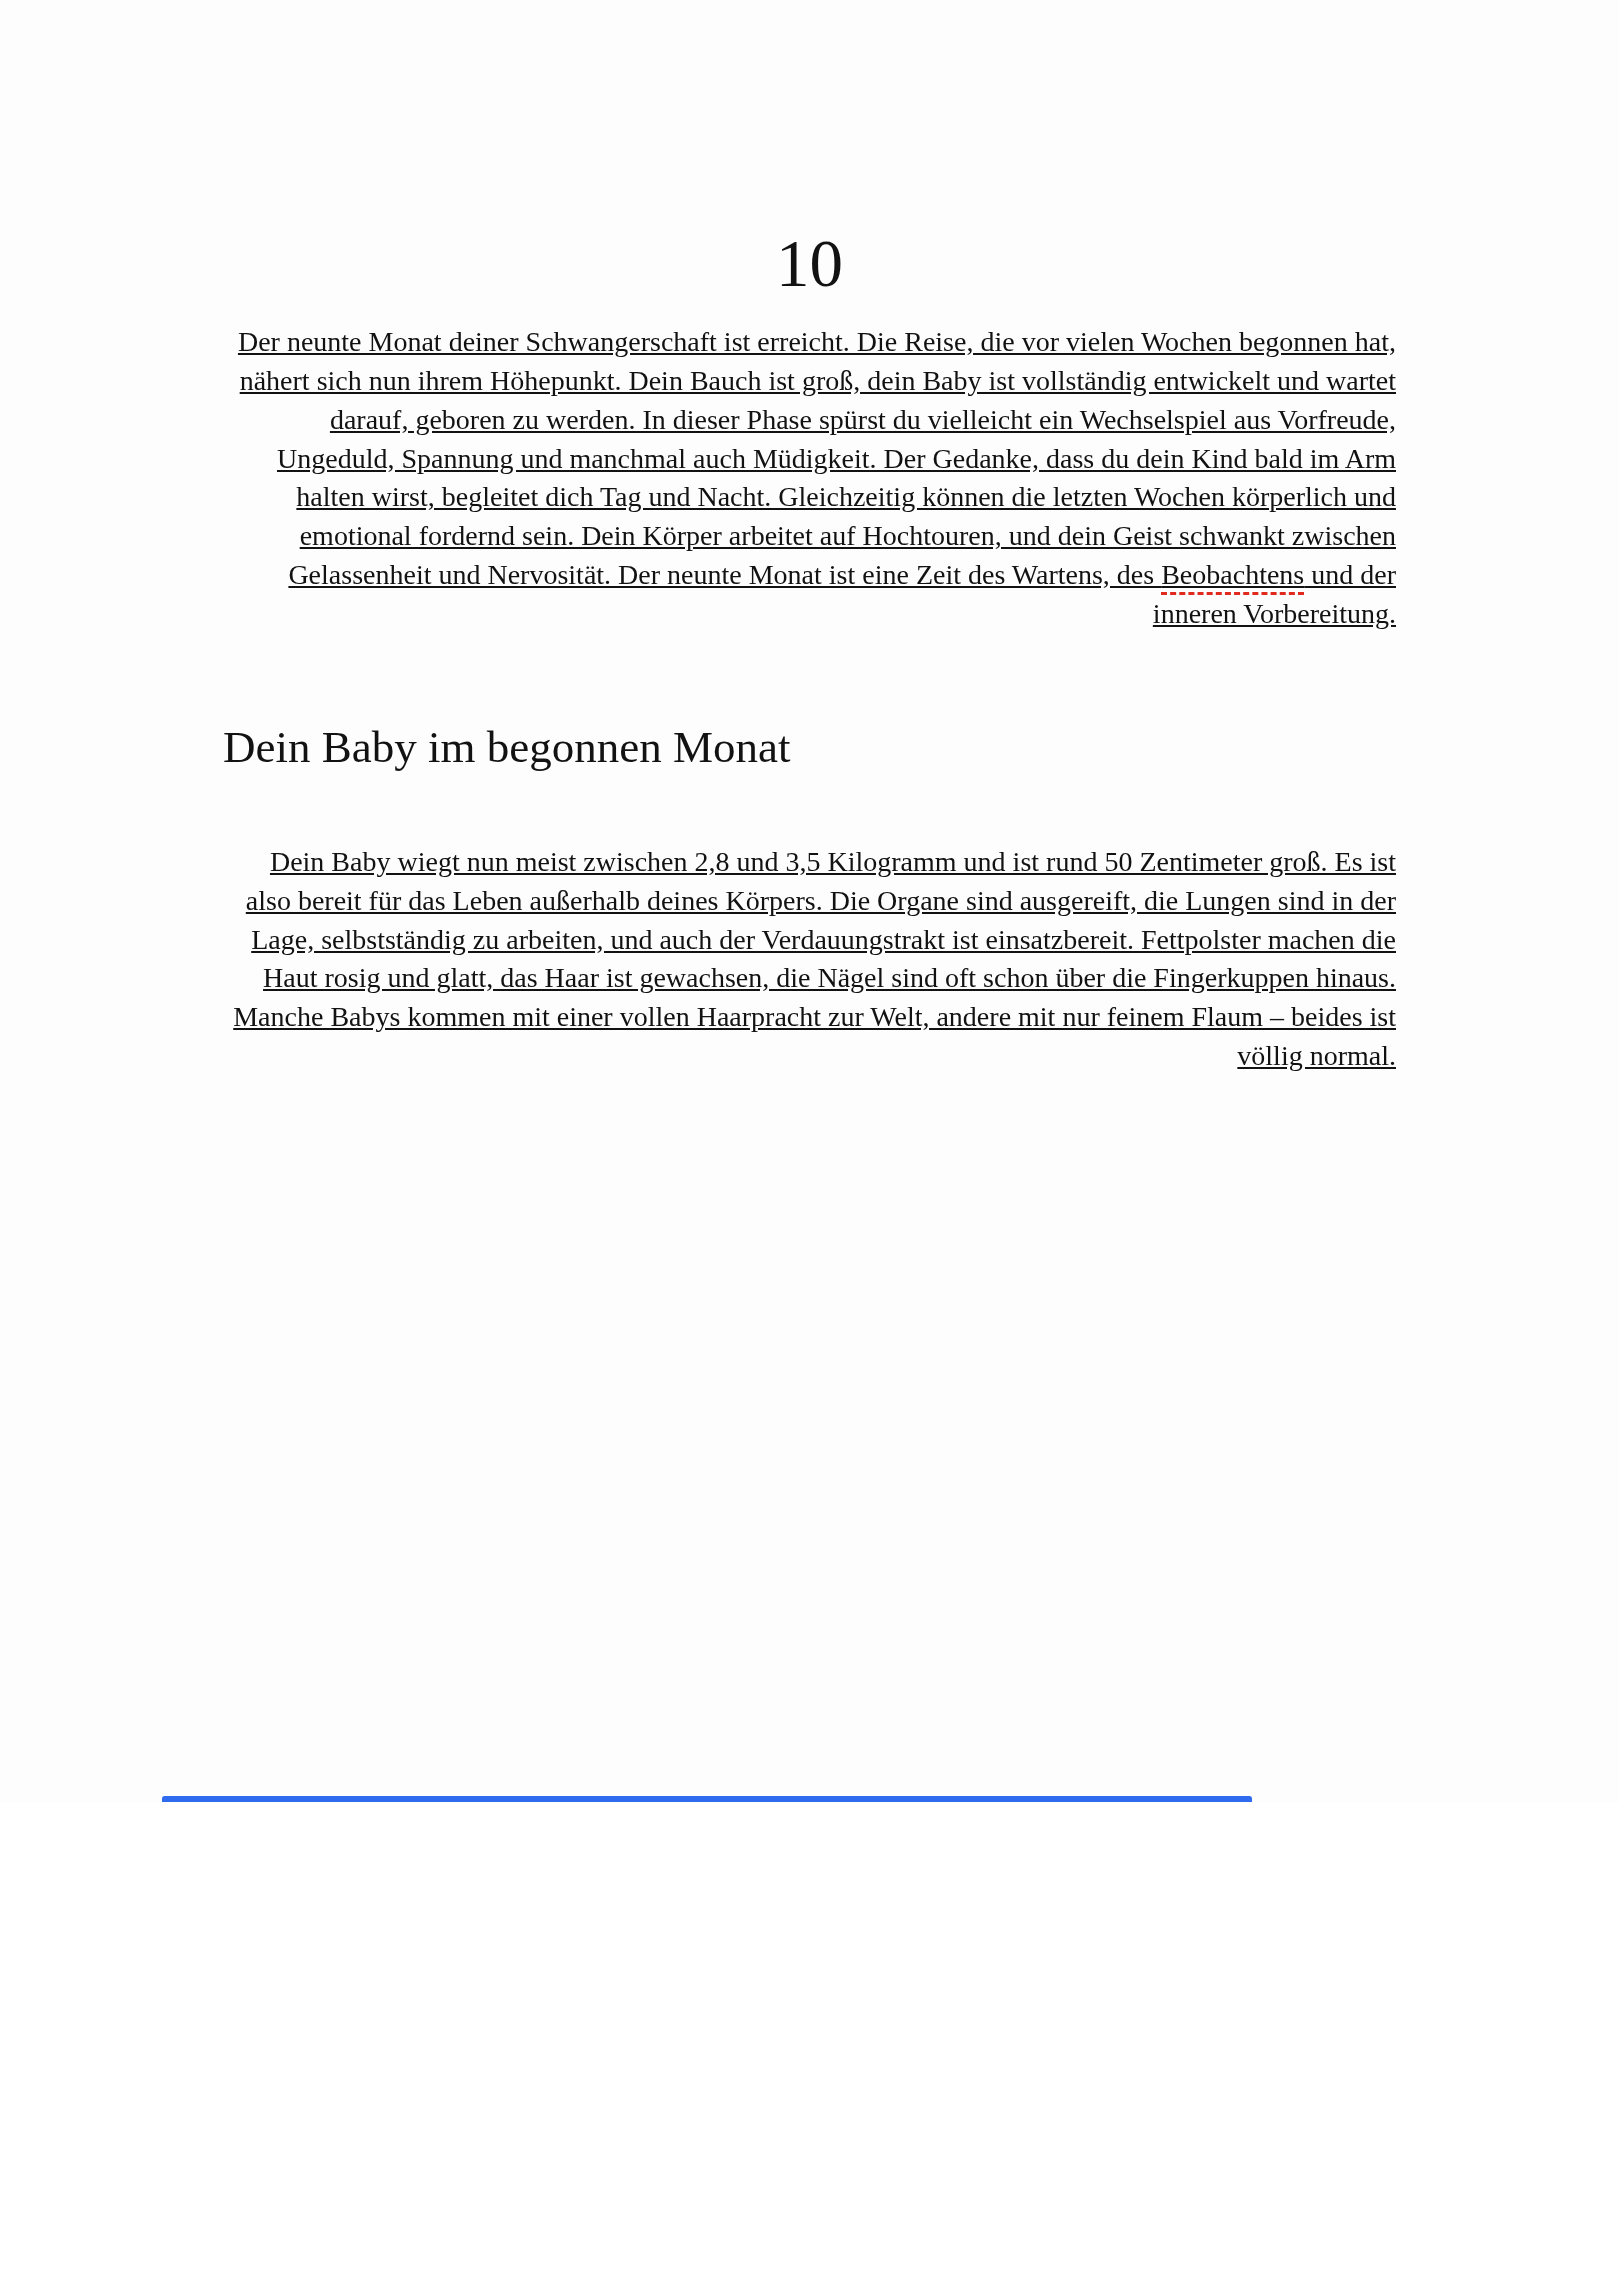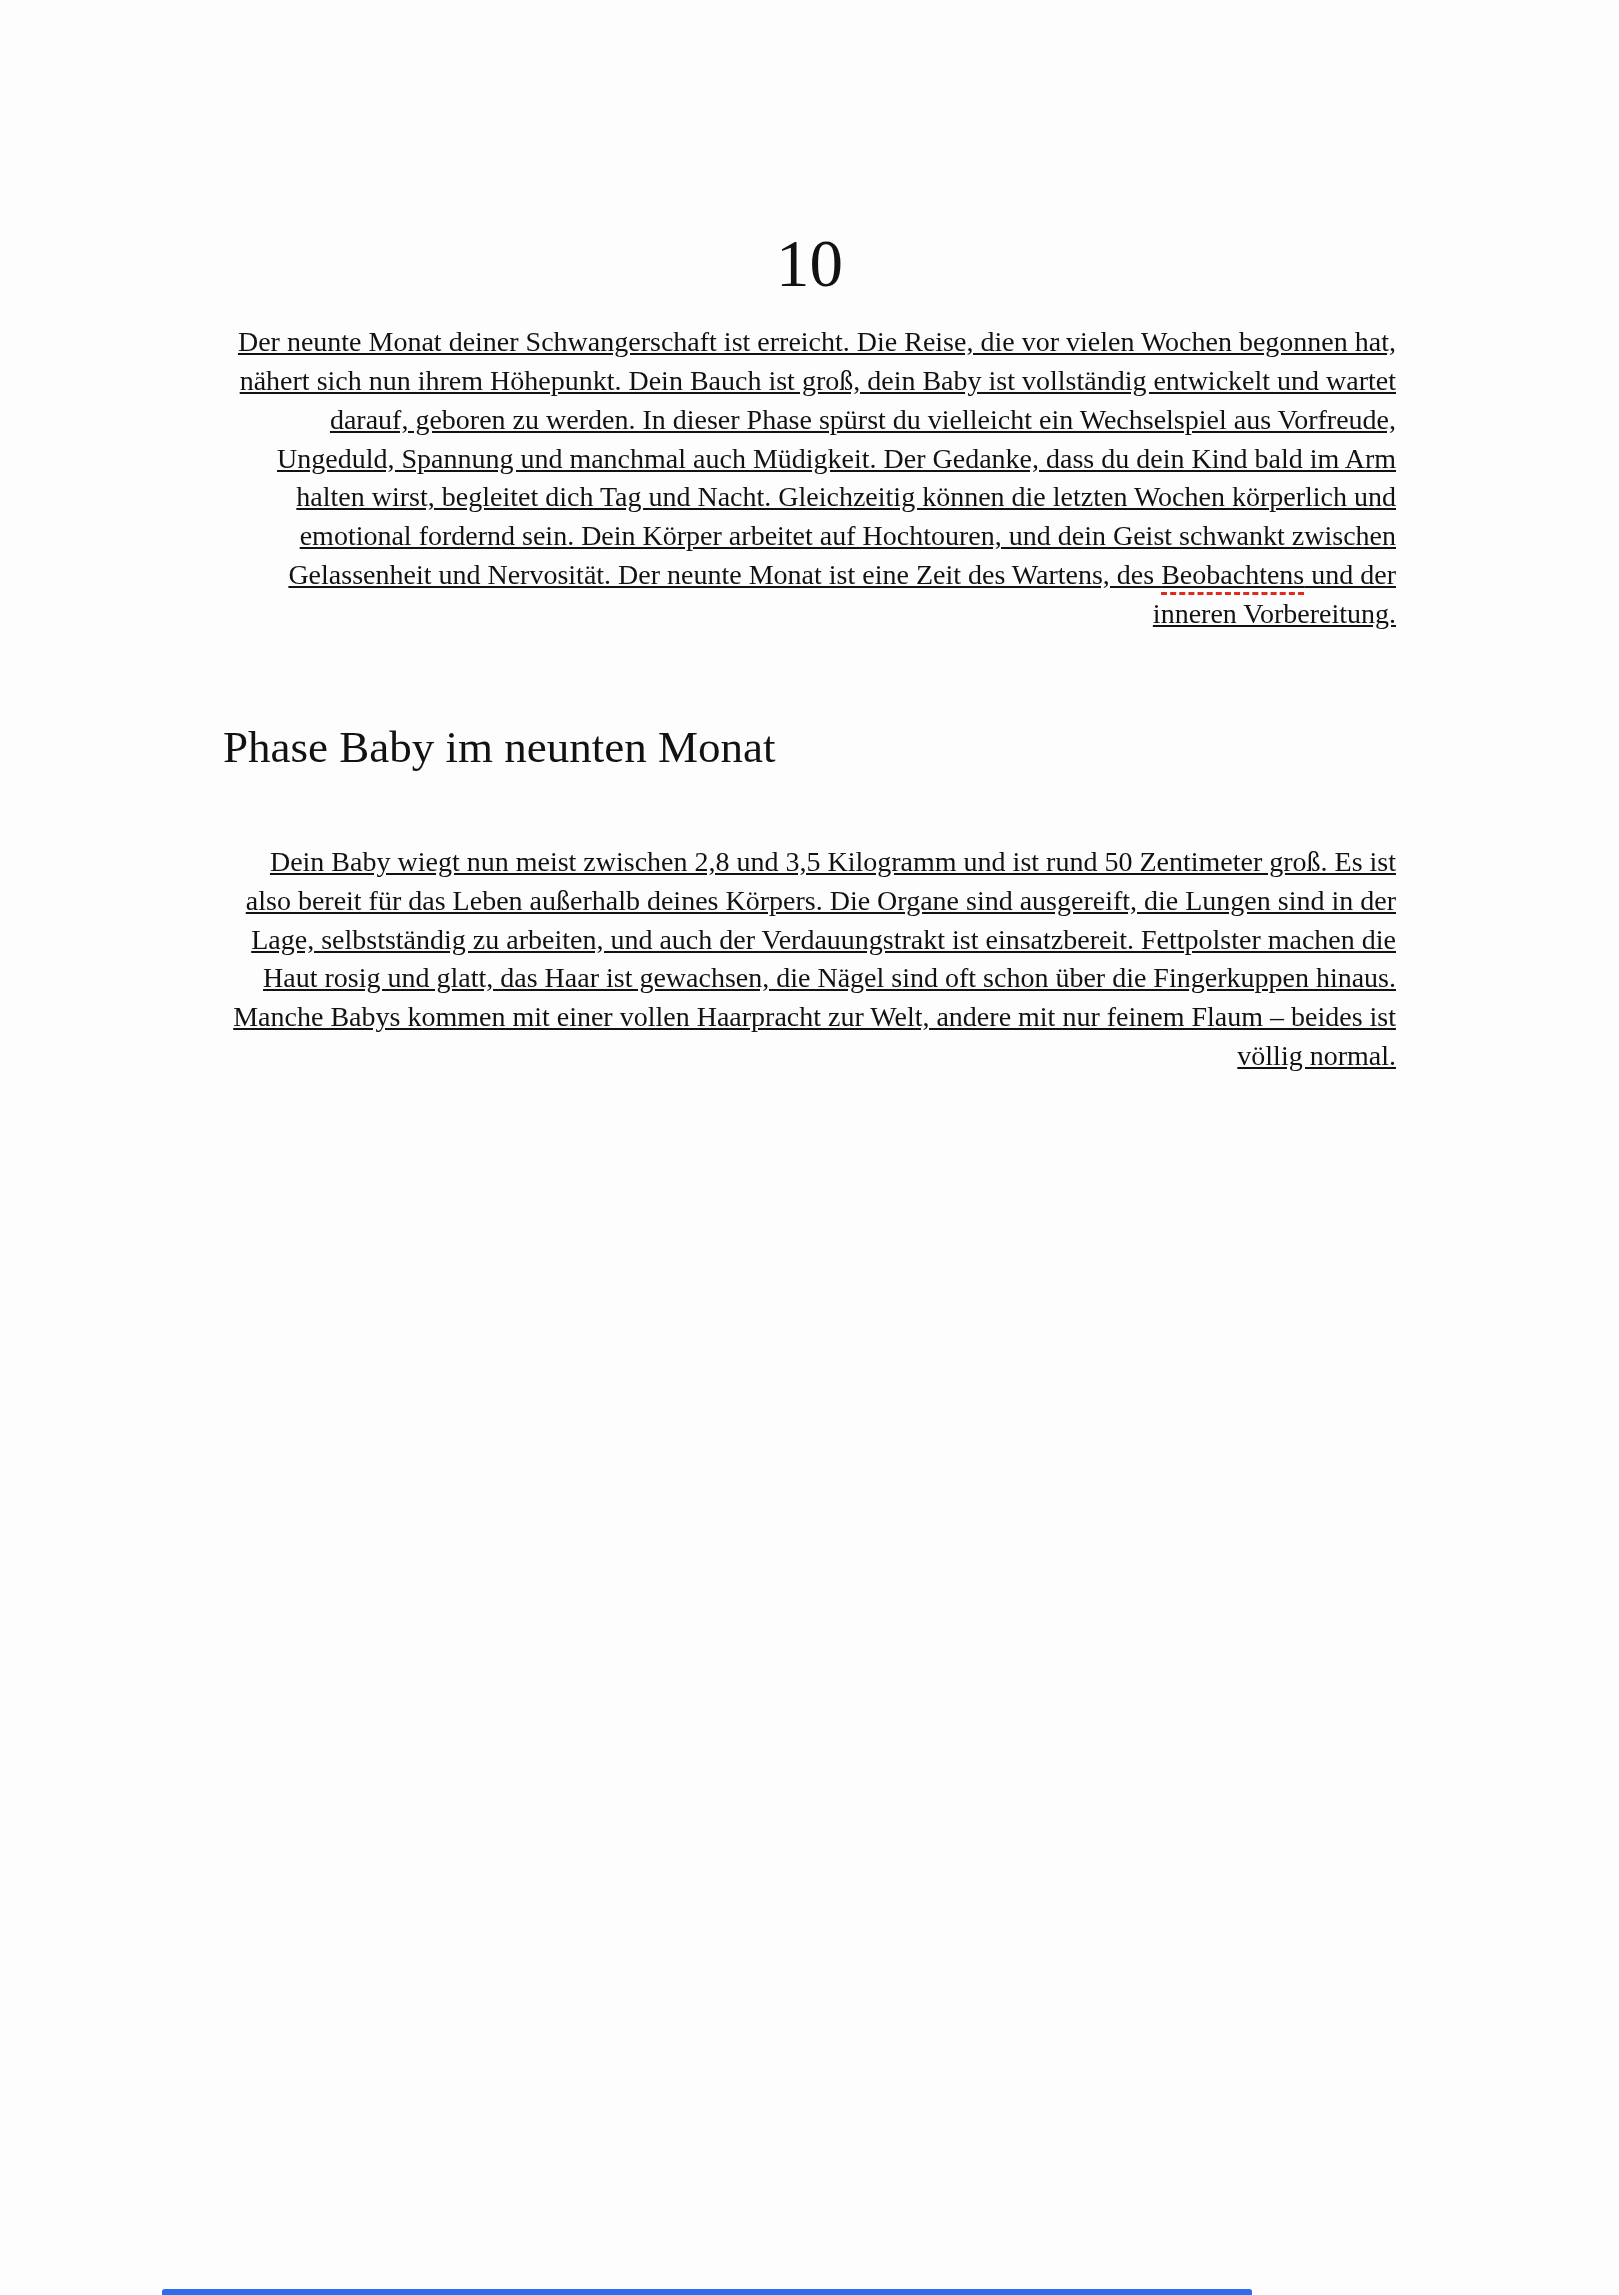--- a/index.html
+++ b/index.html
@@ -5,21 +5,21 @@
   * { margin: 0; padding: 0; box-sizing: border-box; }
 
   html, body {
     width: 1619px;
     background: #ffffff;
   }
 
   .page {
     position: relative;
     width: 1619px;
-    height: 2295px;
+    height: 1802px;
     background: #fdfdfd;
     overflow: hidden;
     font-family: "Liberation Serif", "DejaVu Serif", serif;
     color: #121212;
   }
 
   .content {
     padding: 223px 223px 0 223px;
   }
 
@@ -73,21 +73,21 @@
 <body>
 
 <div class="page" style="background: rgb(253, 253, 253); color: rgb(18, 18, 18);">
   <div class="content">
 
     <div class="chapter-number">10</div>
 
 
     <p class="body-para"><span>Der neunte Monat deiner Schwangerschaft ist erreicht. Die Reise, die vor vielen Wochen begonnen hat, nähert sich nun ihrem Höhepunkt. Dein Bauch ist groß, dein Baby ist vollständig entwickelt und wartet darauf, geboren zu werden. In dieser Phase spürst du vielleicht ein Wechselspiel aus Vorfreude, Ungeduld, Spannung und manchmal auch Müdigkeit. Der Gedanke, dass du dein Kind bald im Arm halten wirst, begleitet dich Tag und Nacht. Gleichzeitig können die letzten Wochen körperlich und emotional fordernd sein. Dein Körper arbeitet auf Hochtouren, und dein Geist schwankt zwischen Gelassenheit und Nervosität. Der neunte Monat ist eine Zeit des Wartens, des </span><span class="spellcheck" style="text-decoration-color: rgb(224, 42, 30);">Beobachtens</span><span> und der inneren Vorbereitung.</span></p>
 
-    <h2 class="section-heading">Phase Baby im neunten Monat</h2>
+    <h2 class="section-heading">Dein Baby im begonnen Monat</h2>
 
     <p class="body-para">Dein Baby wiegt nun meist zwischen 2,8 und 3,5 Kilogramm und ist rund 50 Zentimeter groß. Es ist also bereit für das Leben außerhalb deines Körpers. Die Organe sind ausgereift, die Lungen sind in der Lage, selbstständig zu arbeiten, und auch der Verdauungstrakt ist einsatzbereit. Fettpolster machen die Haut rosig und glatt, das Haar ist gewachsen, die Nägel sind oft schon über die Fingerkuppen hinaus. Manche Babys kommen mit einer vollen Haarpracht zur Welt, andere mit nur feinem Flaum – beides ist völlig normal.</p>
 
   </div>
 
   <div class="progress-bar" style="background: rgb(47, 107, 238); left: 162px; width: 1090px;"></div>
 </div>
 
 
 </body></html>

